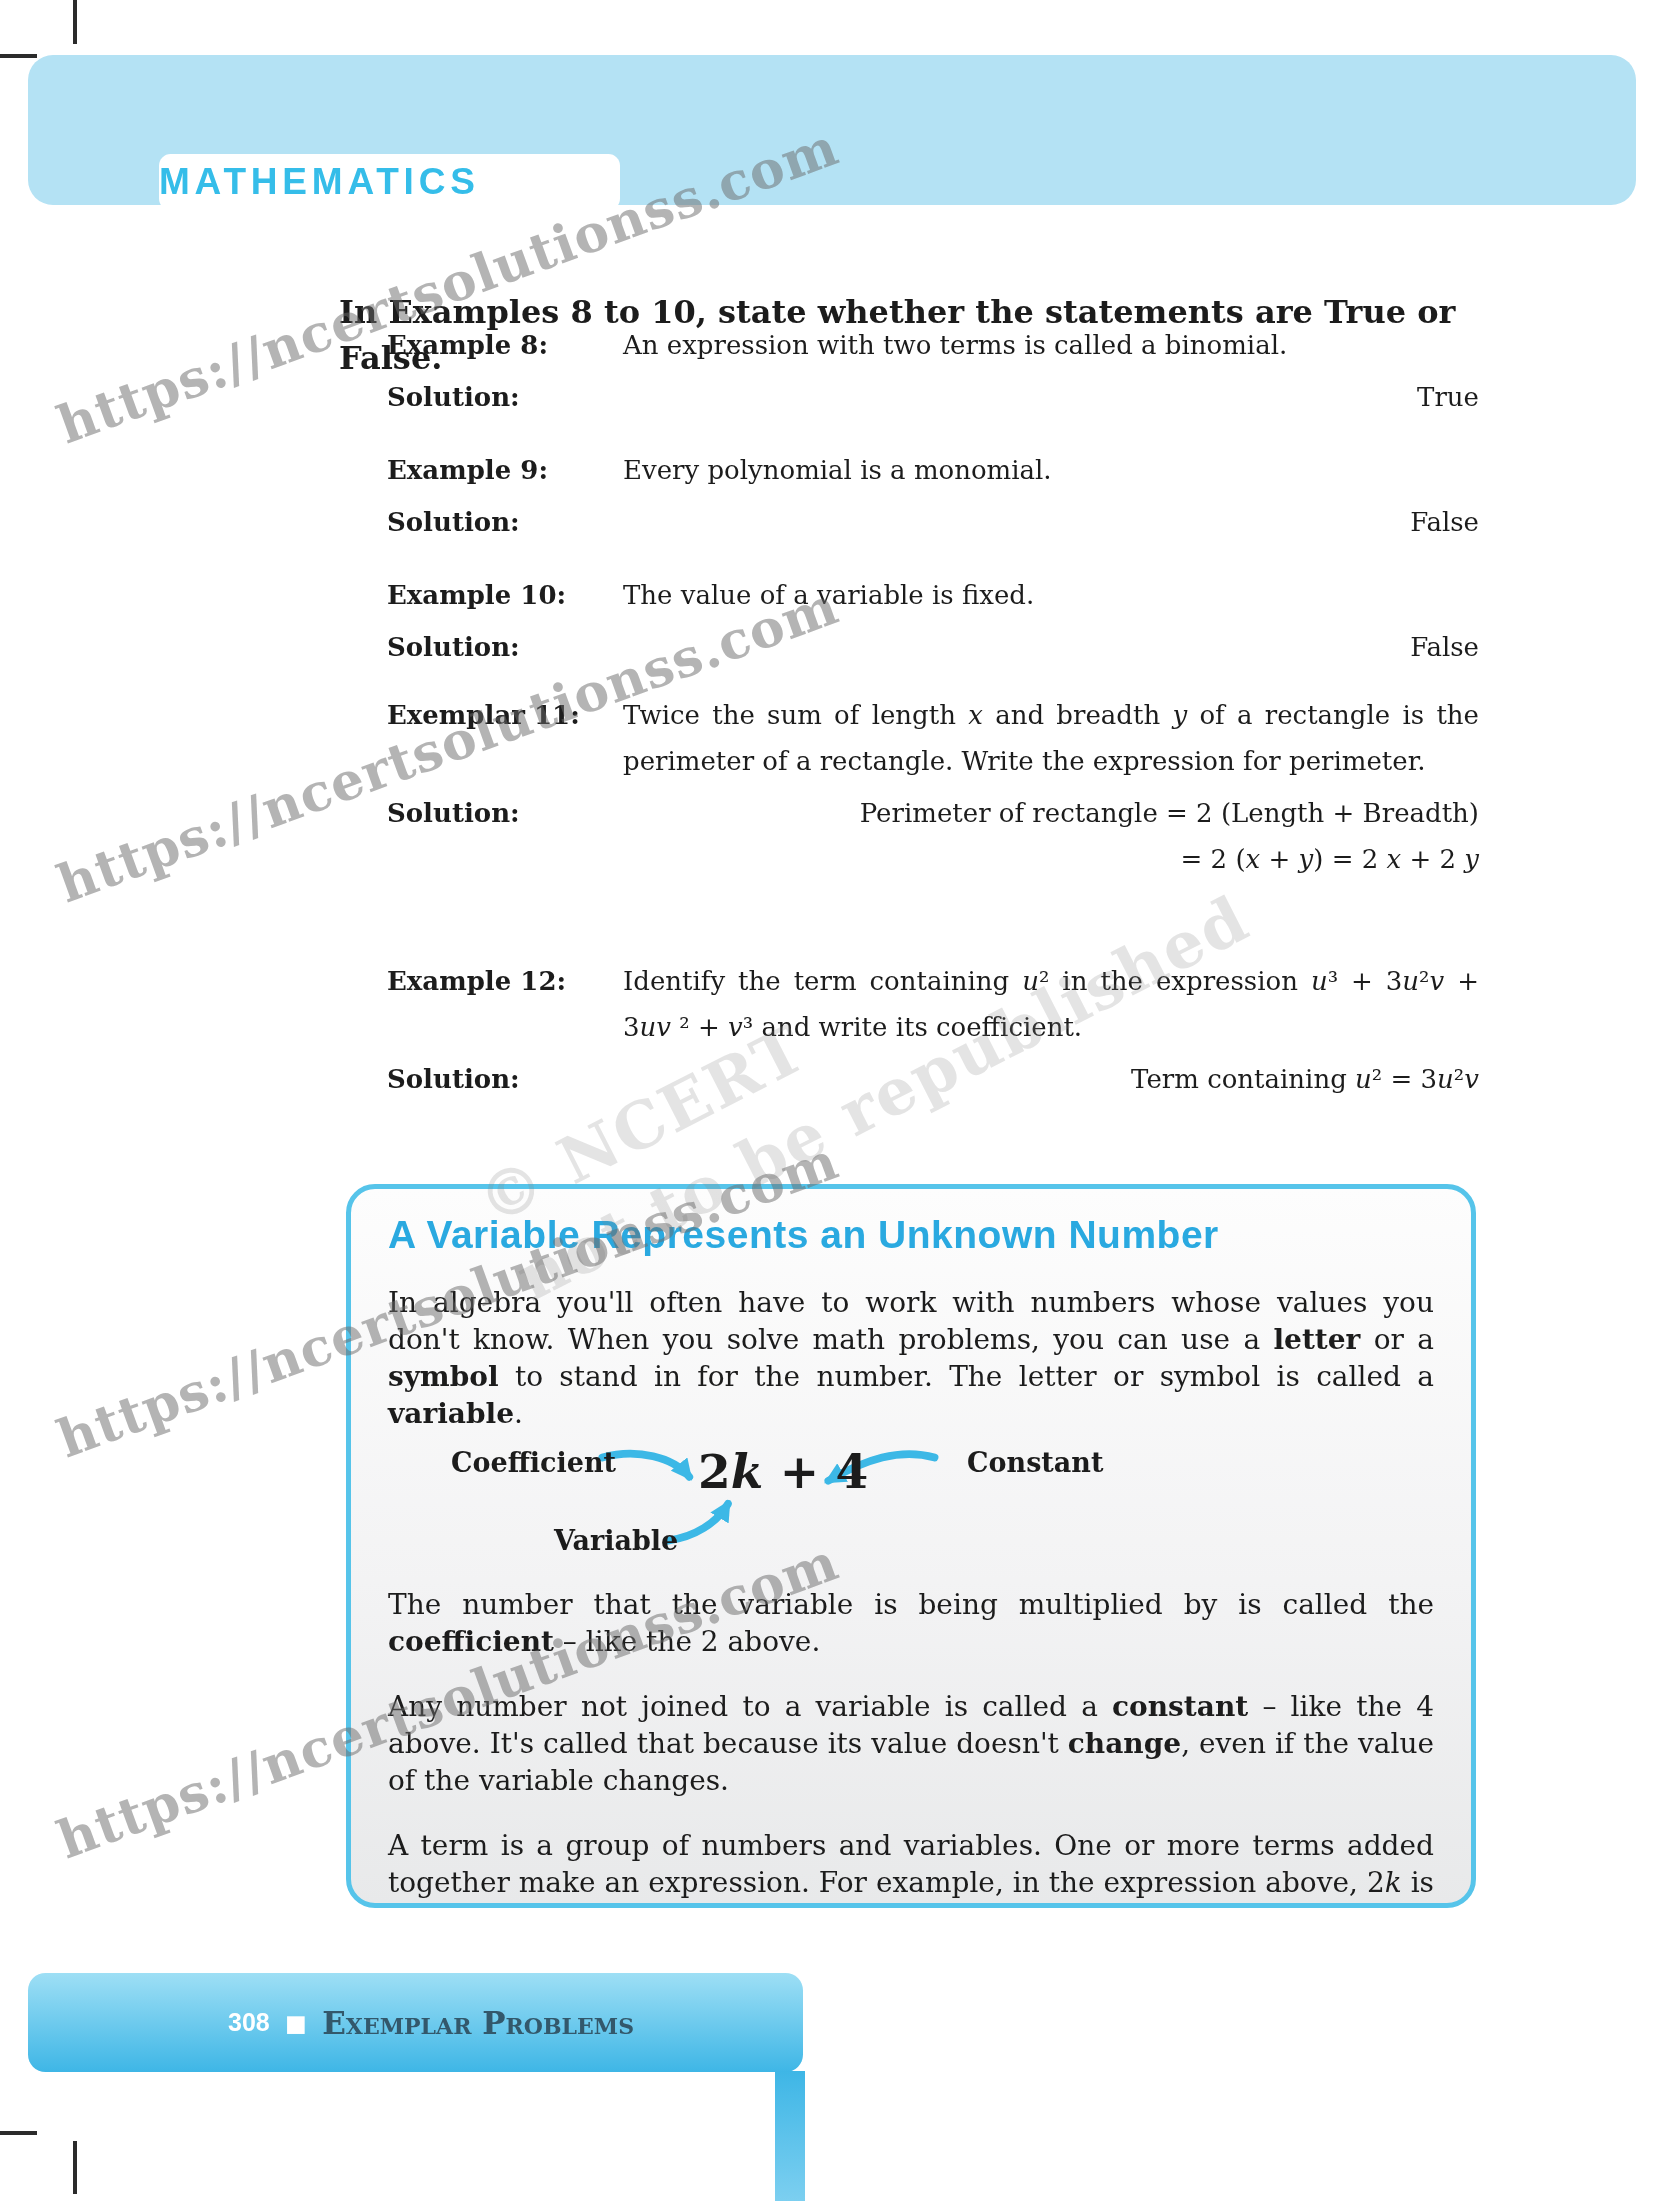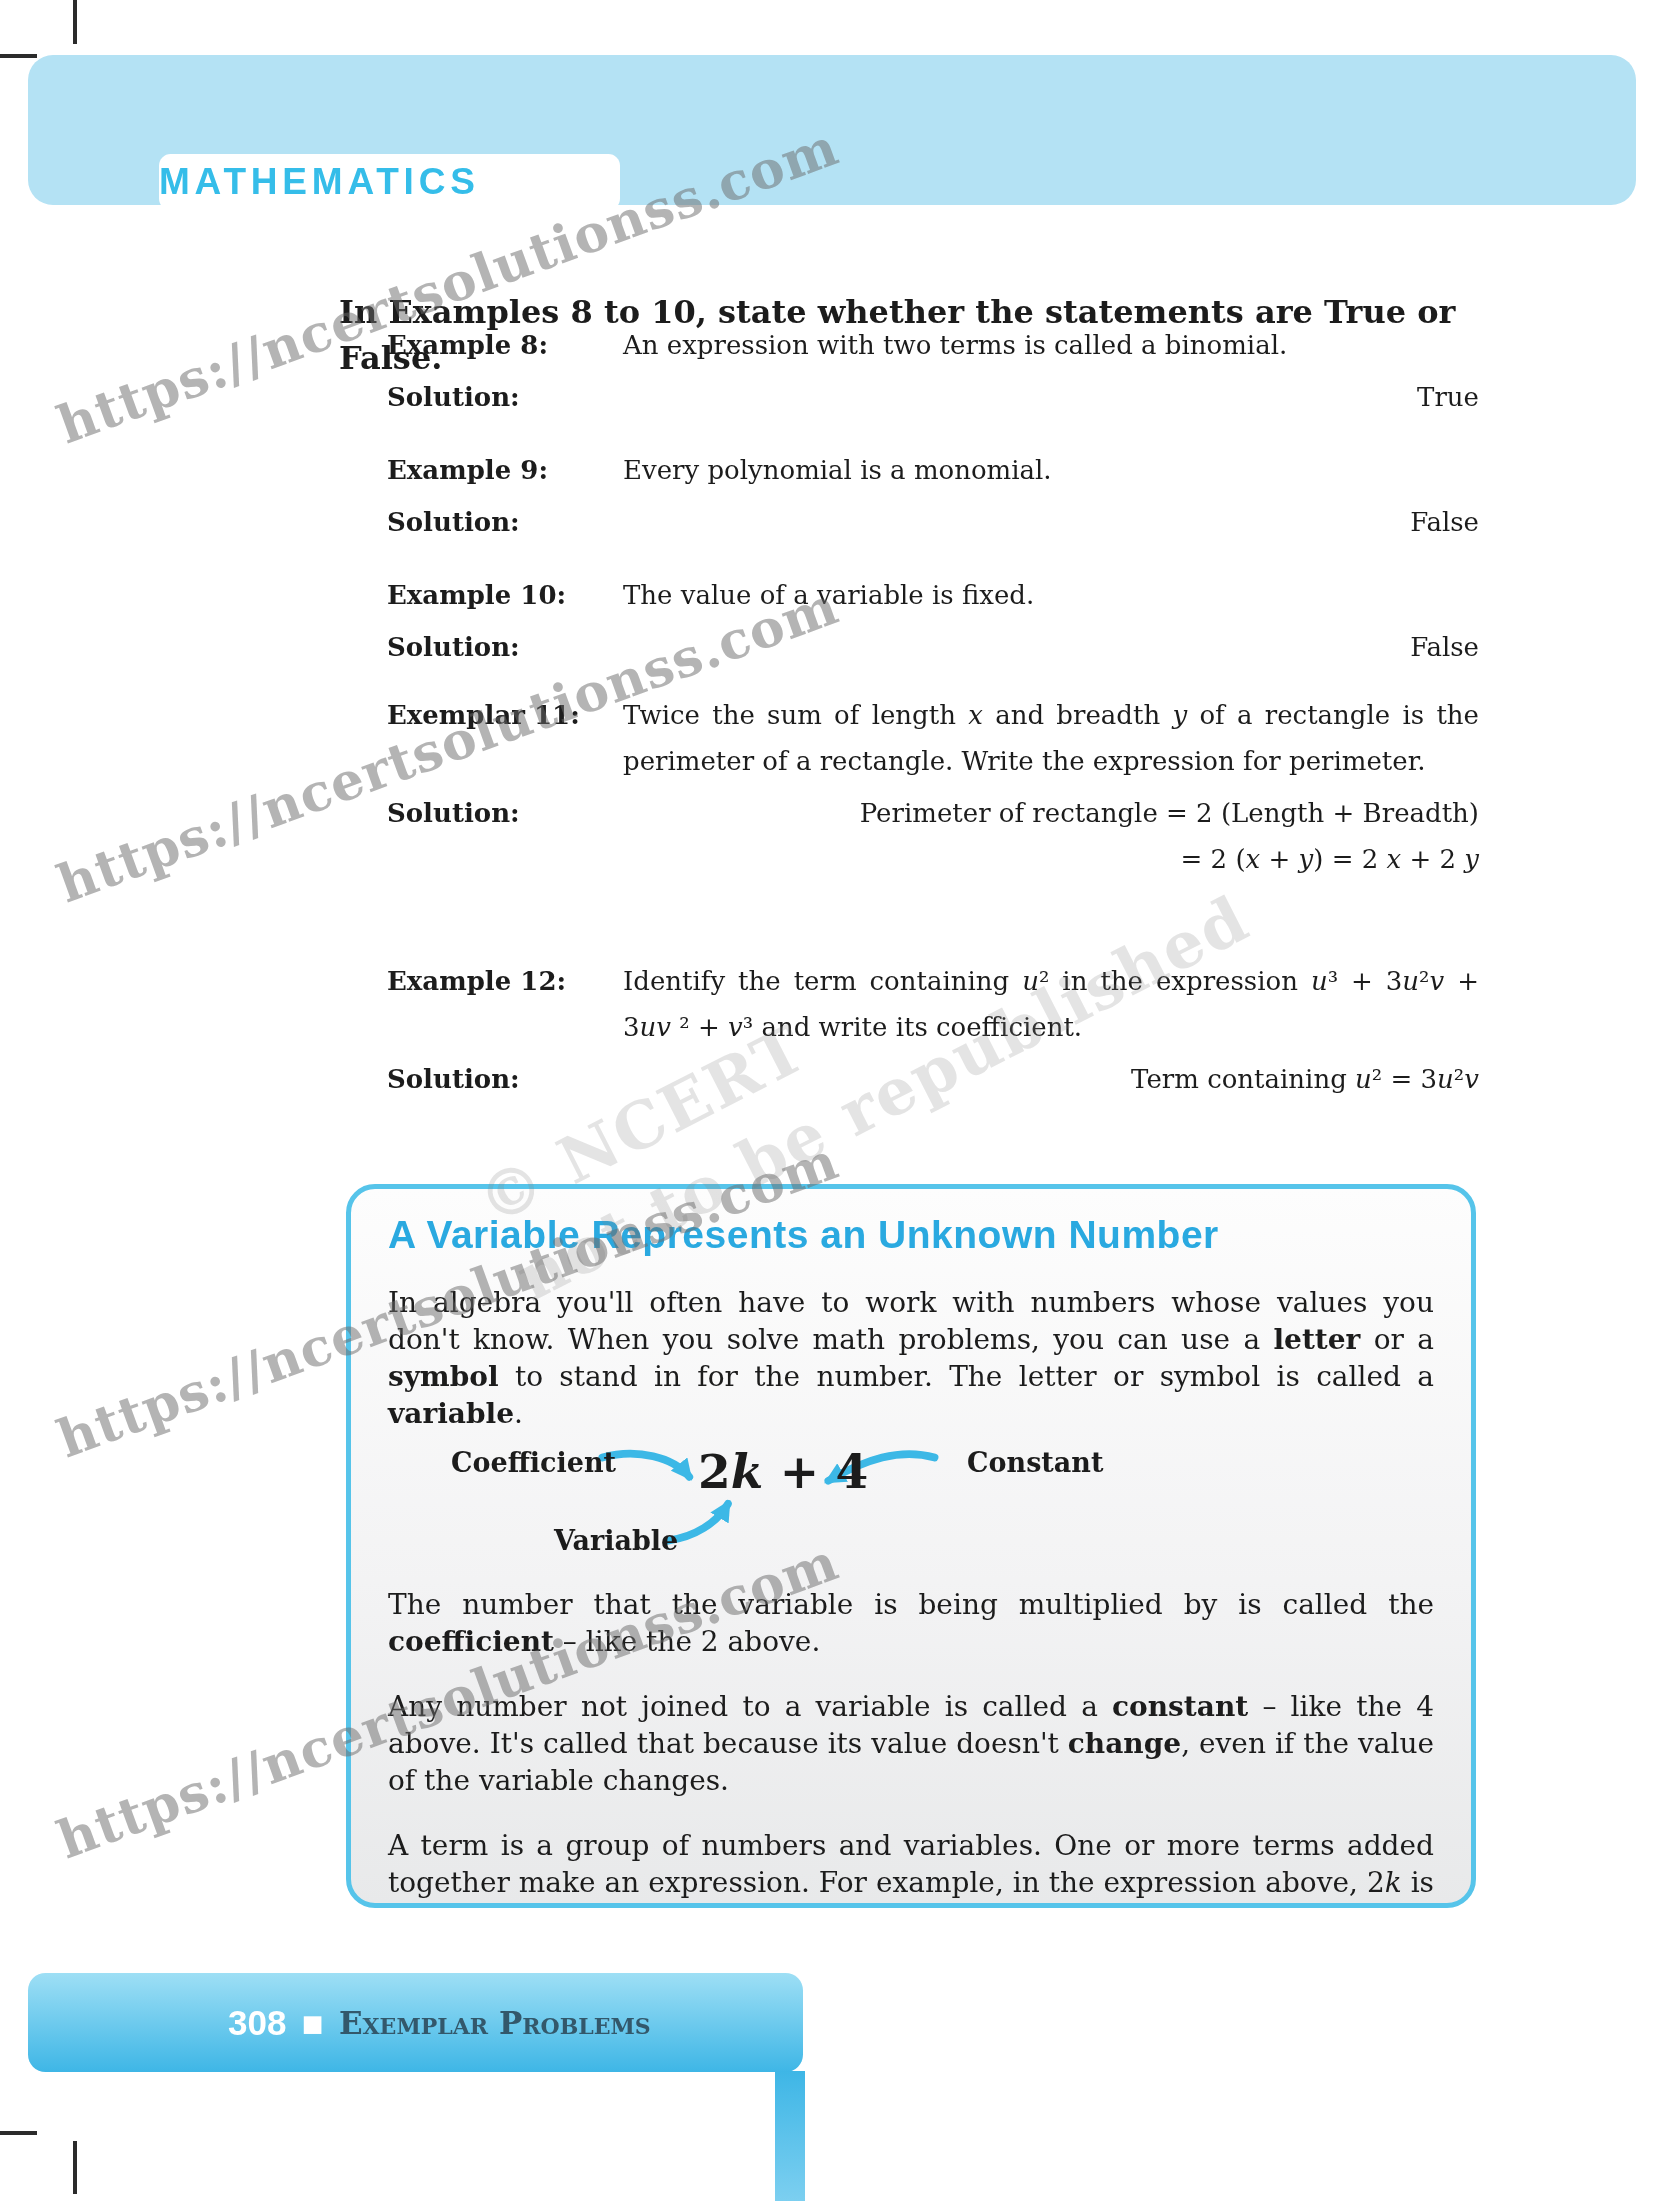--- a/index.html
+++ b/index.html
@@ -72,21 +72,21 @@
   
   .footer-band {
     position: absolute; left: 28px; top: 1973px;
     width: 775px; height: 99px; border-radius: 17.4px;
     background: linear-gradient(180deg, #9edff5, #3eb6e6);
     display: flex; align-items: center; gap: 15.4px;
     padding-left: 200px; box-sizing: border-box;
   }
   .page-num {
     font-family: "Liberation Sans", sans-serif;
-    font-weight: bold; font-size: 35px; color: #ffffff;
+    font-weight: bold; font-size: 25px; color: #ffffff;
   }
   .footer-bullet { color: #ffffff; font-size: 23px; }
   .book-title {
     font-variant: small-caps; font-weight: bold;
     font-size: 31px; color: #33586b;
   }
   .bottom-strip {
     position: absolute; left: 775px; top: 2071px;
     width: 30px; height: 130px;
     background: linear-gradient(180deg, #3eb6e6, #7ccff0);

